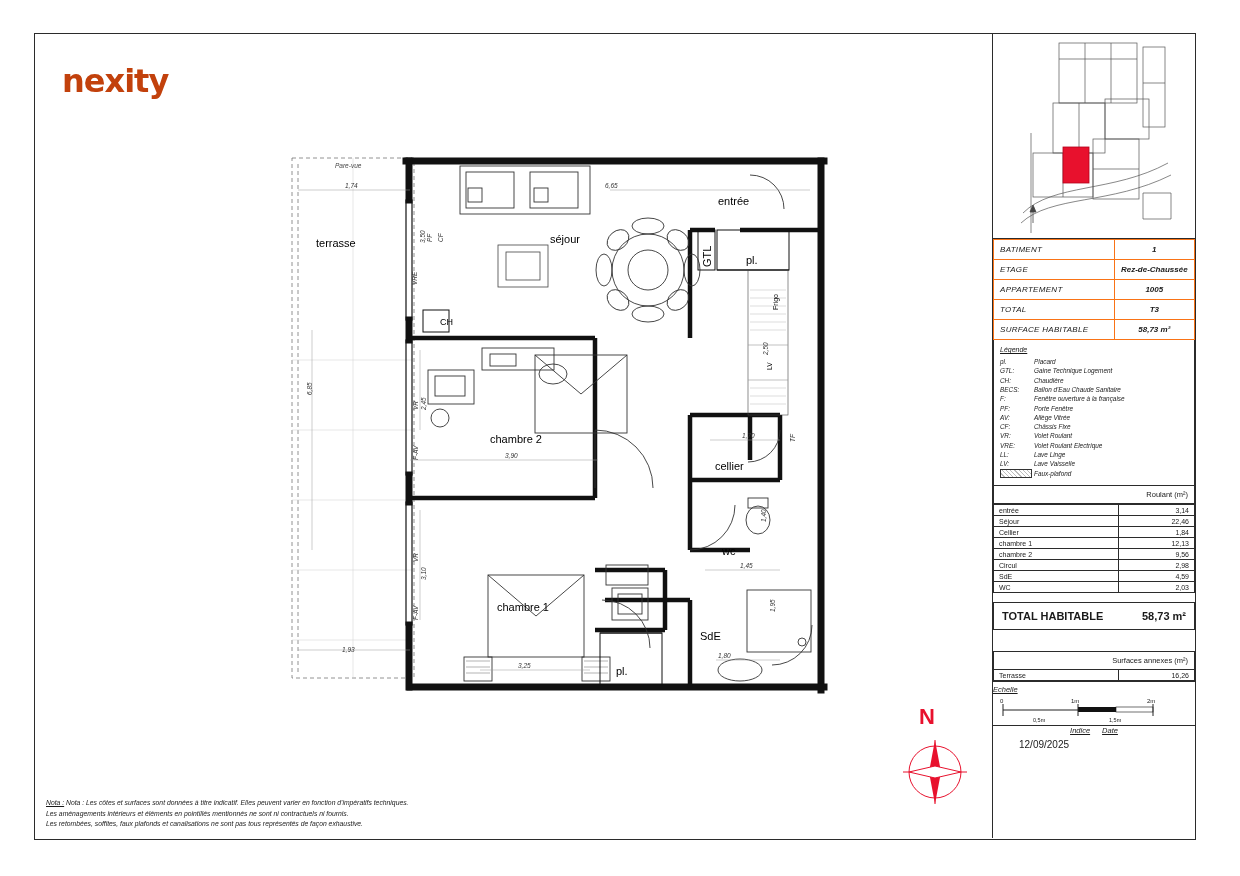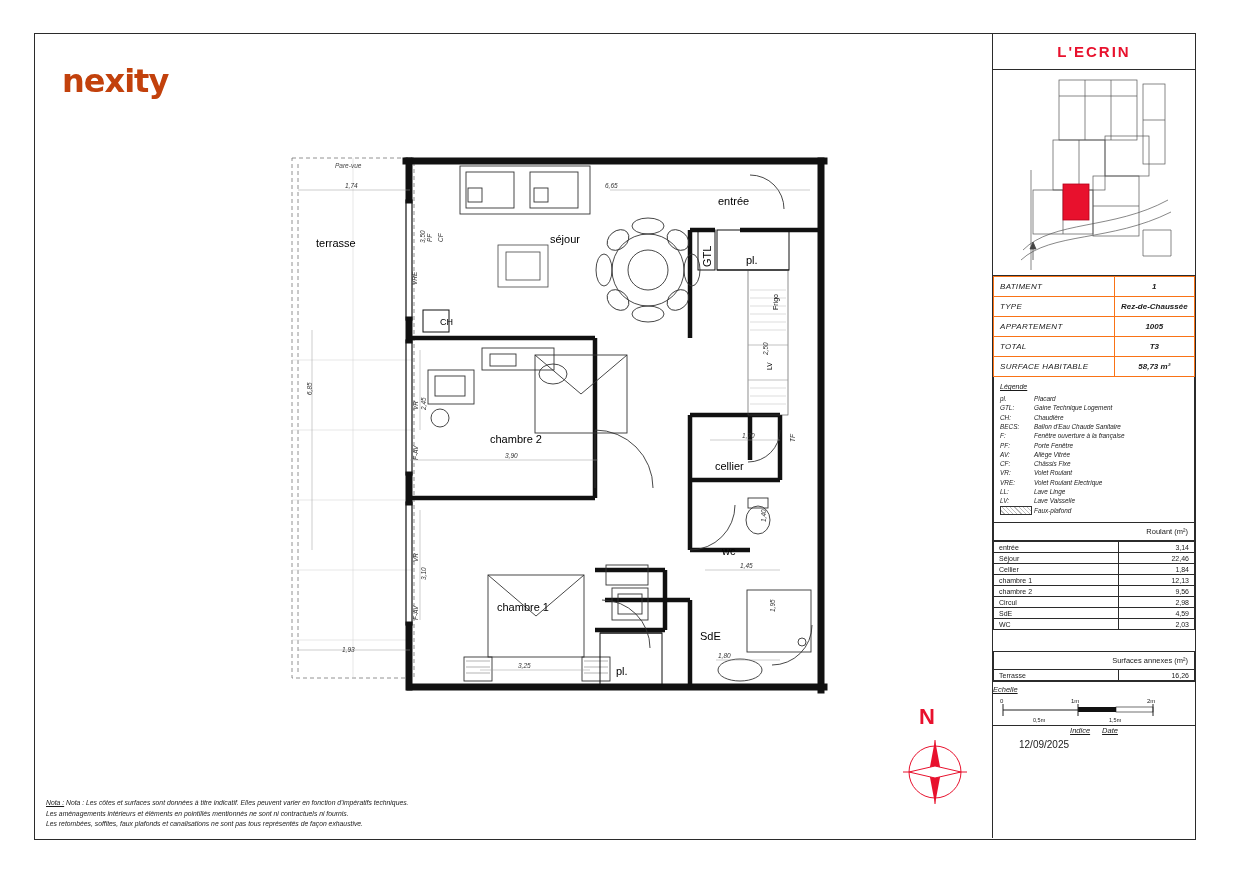--- a/index.html
+++ b/index.html
@@ -301,21 +301,20 @@
         <line x1="40" y1="40" x2="40" y2="104"></line>
         <line x1="8" y1="72" x2="72" y2="72"></line>
       </g>
       <polygon points="40,40 46,72 40,104 34,72" fill="#e8112d"></polygon>
       <polygon points="14,72 40,66 66,72 40,78" fill="#ffffff" stroke="#e8112d" stroke-width="1"></polygon>
     </svg>
   </div>
 
   <div class="rpanel">
 
-    <div class="rtitle">L'ECRIN</div>
 
     <div class="keyplan">
       <svg class="kp-svg" width="202" height="205" viewBox="0 0 202 205">
         <g stroke="#555" fill="none" stroke-width="0.7">
           <rect x="66" y="10" width="78" height="60"></rect>
           <line x1="66" y1="26" x2="144" y2="26"></line>
           <line x1="92" y1="10" x2="92" y2="70"></line>
           <line x1="118" y1="10" x2="118" y2="70"></line>
           <rect x="60" y="70" width="52" height="50"></rect>
           <line x1="86" y1="70" x2="86" y2="120"></line>
@@ -339,21 +338,21 @@
       </svg>
     </div>
 
     <table class="itab">
       <tbody>
           <tr>
         <td class="lab">BATIMENT</td>
         <td class="val">1</td>
       </tr>
       <tr>
-        <td class="lab">TYPE</td>
+        <td class="lab">ETAGE</td>
         <td class="val">Rez-de-Chaussée</td>
       </tr>
       <tr>
         <td class="lab">APPARTEMENT</td>
         <td class="val">1005</td>
       </tr>
       <tr>
         <td class="lab">TOTAL</td>
         <td class="val">T3</td>
       </tr>
@@ -451,20 +450,24 @@
             <td>SdE</td>
             <td class="n">4,59</td>
           </tr>
       <tr>
             <td>WC</td>
             <td class="n">2,03</td>
           </tr>
     </tbody>
       </table>
 
+    <div class="totalbox">
+      <span>TOTAL HABITABLE</span>
+      <span>58,73 m²</span>
+    </div>
 
     <div class="annex-head">Surfaces annexes (m²)</div>
     <table class="stab">
       <tbody>
           <tr>
             <td>Terrasse</td>
             <td class="n">16,26</td>
           </tr>
     </tbody>
       </table>

